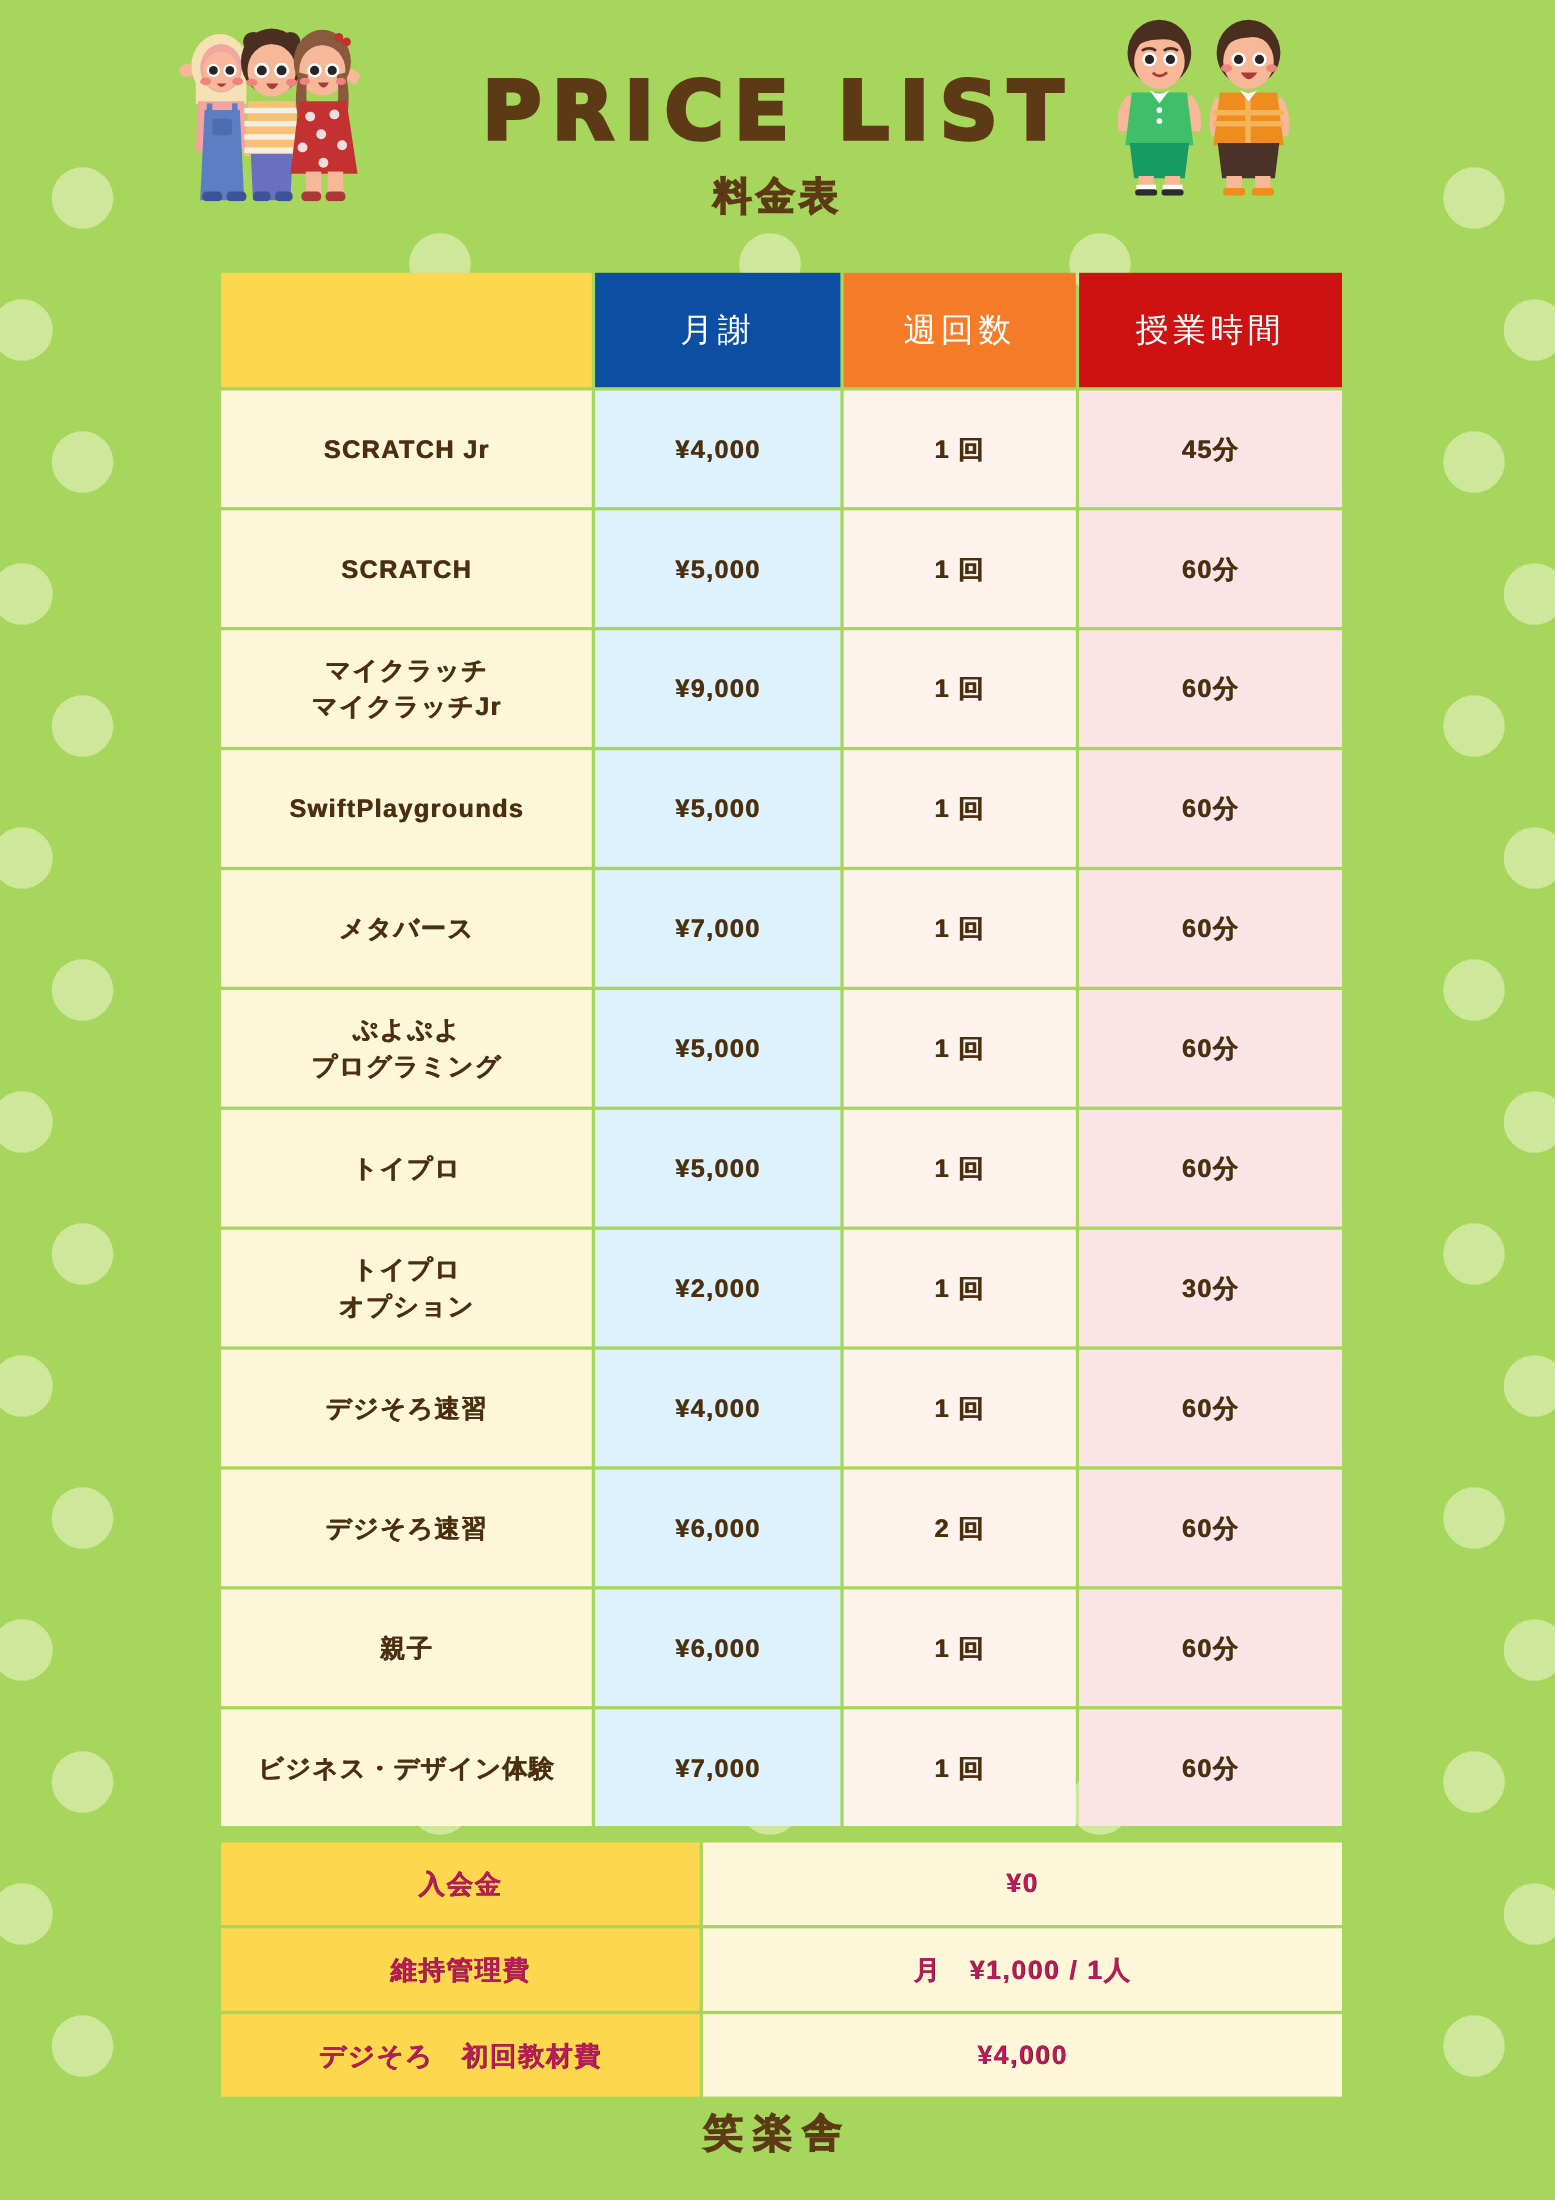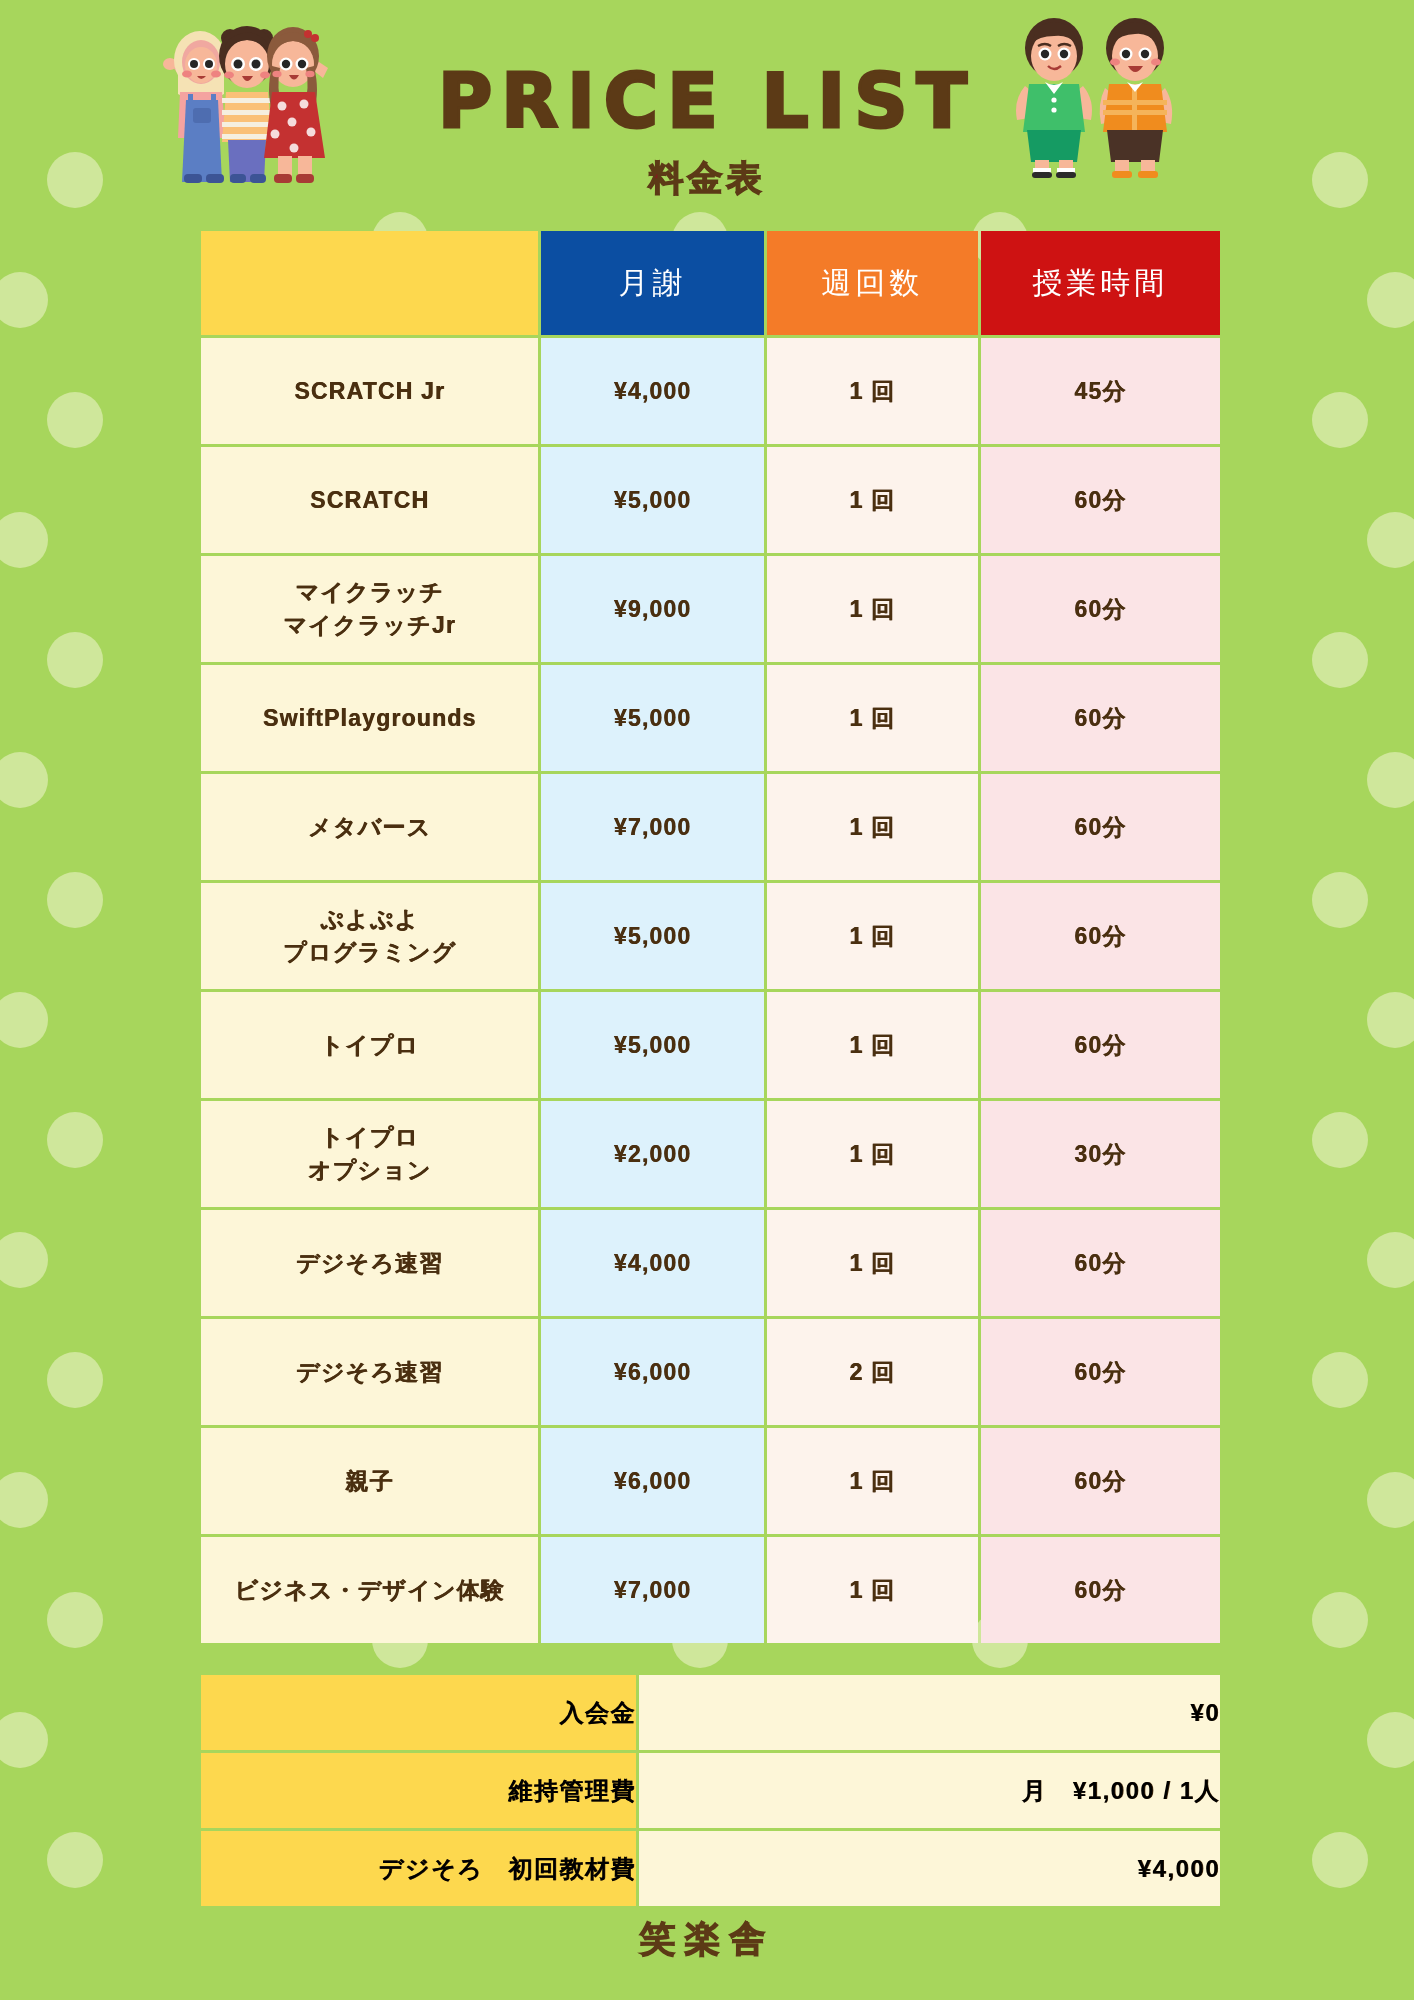--- a/index.html
+++ b/index.html
@@ -73,21 +73,21 @@
     position: absolute;
     top: 8px;
   }
   .illus.left  { left: 160px;  width: 190px; height: 175px; }
   .illus.right { left: 1005px; width: 180px; height: 170px; }
 
   
   .price-table {
     position: absolute;
     left: 198px;
-    top: 228px;
+    top: 245px;
     width: 1025px;
     border-collapse: separate;
     border-spacing: 3px;
   }
 
   .price-table th,
   .price-table td {
     text-align: center;
     vertical-align: middle;
     color: #4A2F10;
@@ -125,25 +125,25 @@
     position: absolute;
     left: 198px;
     top: 1672px;
     width: 1025px;
     border-collapse: separate;
     border-spacing: 3px;
   }
 
   .fee-table td {
     height: 75px;
-    text-align: right;
+    text-align: center;
     vertical-align: middle;
     font-size: 24px;
     font-weight: 700;
-    color: #000000;
+    color: #be185d;
     letter-spacing: 1.5px;
     text-shadow: 0.6px 0 0 #4A2F10;
   }
 
   td.fee-label { background: #FDD84E; width: 435px; }
   td.fee-value { background: #FDF6D8; }
 
   
   .footer {
     position: absolute;

